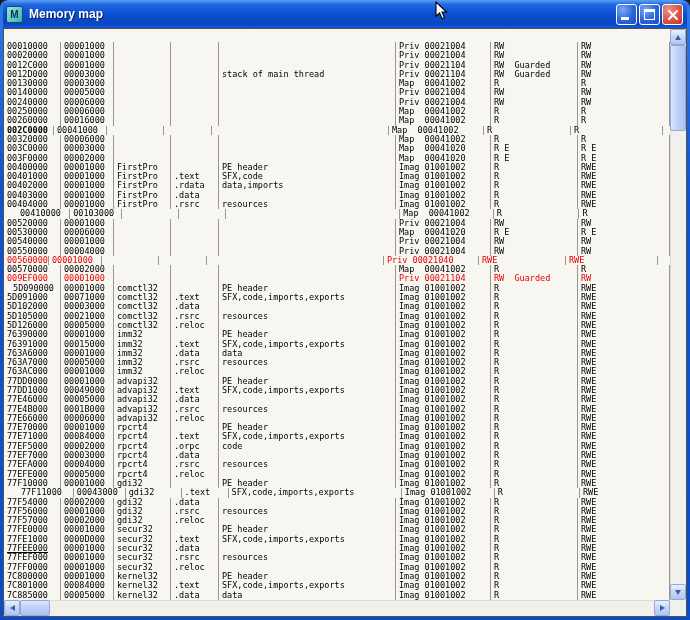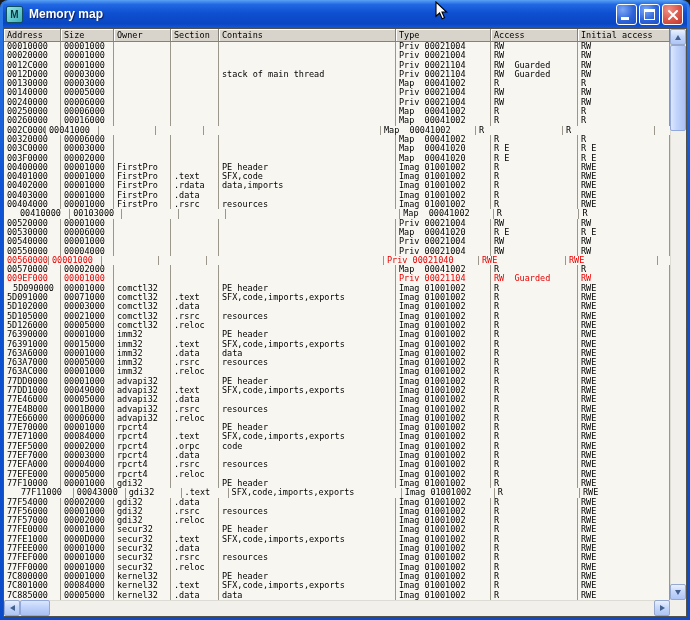--- a/index.html
+++ b/index.html
@@ -115,30 +115,20 @@
       </span>
       <span class="btn closeb">
         <svg width="12" height="12" viewBox="0 0 12 12">
           <path d="M2 2 L10 10 M10 2 L2 10" stroke="#ffffff" stroke-width="2" stroke-linecap="round"></path>
         </svg>
       </span>
     </span>
   </div>
 
   <div class="client">
-    <div class="header" id="header">
-        <div class="hcell" style="width: 57px;">Address</div>
-        <div class="hcell" style="width: 53px;">Size</div>
-        <div class="hcell" style="width: 57px;">Owner</div>
-        <div class="hcell" style="width: 48px;">Section</div>
-        <div class="hcell" style="width: 177px;">Contains</div>
-        <div class="hcell" style="width: 95px;">Type</div>
-        <div class="hcell" style="width: 87px;">Access</div>
-        <div class="hcell" style="width: 92px;">Initial access</div>
-      </div>
     <div class="rows" id="rows">
         <div class="row">
           <div class="cell" style="width: 57px;">00010000</div>
           <div class="cell" style="width: 53px;">00001000</div>
           <div class="cell" style="width: 57px;"></div>
           <div class="cell" style="width: 48px;"></div>
           <div class="cell" style="width: 177px;"></div>
           <div class="cell" style="width: 95px;">Priv 00021004</div>
           <div class="cell" style="width: 87px;">RW</div>
           <div class="cell" style="width: 92px;">RW</div>
@@ -217,21 +207,21 @@
           <div class="cell" style="width: 57px;">00260000</div>
           <div class="cell" style="width: 53px;">00016000</div>
           <div class="cell" style="width: 57px;"></div>
           <div class="cell" style="width: 48px;"></div>
           <div class="cell" style="width: 177px;"></div>
           <div class="cell" style="width: 95px;">Map  00041002</div>
           <div class="cell" style="width: 87px;">R</div>
           <div class="cell" style="width: 92px;">R</div>
         </div>
         <div class="row">
-          <div class="cell" style="width: 42px;">002C0000</div>
+          <div class="cell" style="width: 50px; font-weight: bold;">002C0000</div>
           <div class="cell" style="width: 53px;">00041000</div>
           <div class="cell" style="width: 57px;"></div>
           <div class="cell" style="width: 48px;"></div>
           <div class="cell" style="width: 177px;"></div>
           <div class="cell" style="width: 95px;">Map  00041002</div>
           <div class="cell" style="width: 87px;">R</div>
           <div class="cell" style="width: 92px;">R</div>
         </div>
         <div class="row">
           <div class="cell" style="width: 57px;">00320000</div>
@@ -667,21 +657,21 @@
           <div class="cell" style="width: 57px;">77FE1000</div>
           <div class="cell" style="width: 53px;">0000D000</div>
           <div class="cell" style="width: 57px;">secur32</div>
           <div class="cell" style="width: 48px;">.text</div>
           <div class="cell" style="width: 177px;">SFX,code,imports,exports</div>
           <div class="cell" style="width: 95px;">Imag 01001002</div>
           <div class="cell" style="width: 87px;">R</div>
           <div class="cell" style="width: 92px;">RWE</div>
         </div>
         <div class="row">
-          <div class="cell" style="width: 57px;">77FEE000</div>
+          <div class="cell" style="width: 57px; text-decoration: underline;">77FEE000</div>
           <div class="cell" style="width: 53px;">00001000</div>
           <div class="cell" style="width: 57px;">secur32</div>
           <div class="cell" style="width: 48px;">.data</div>
           <div class="cell" style="width: 177px;"></div>
           <div class="cell" style="width: 95px;">Imag 01001002</div>
           <div class="cell" style="width: 87px;">R</div>
           <div class="cell" style="width: 92px;">RWE</div>
         </div>
         <div class="row">
           <div class="cell" style="width: 57px;">77FEF000</div>

